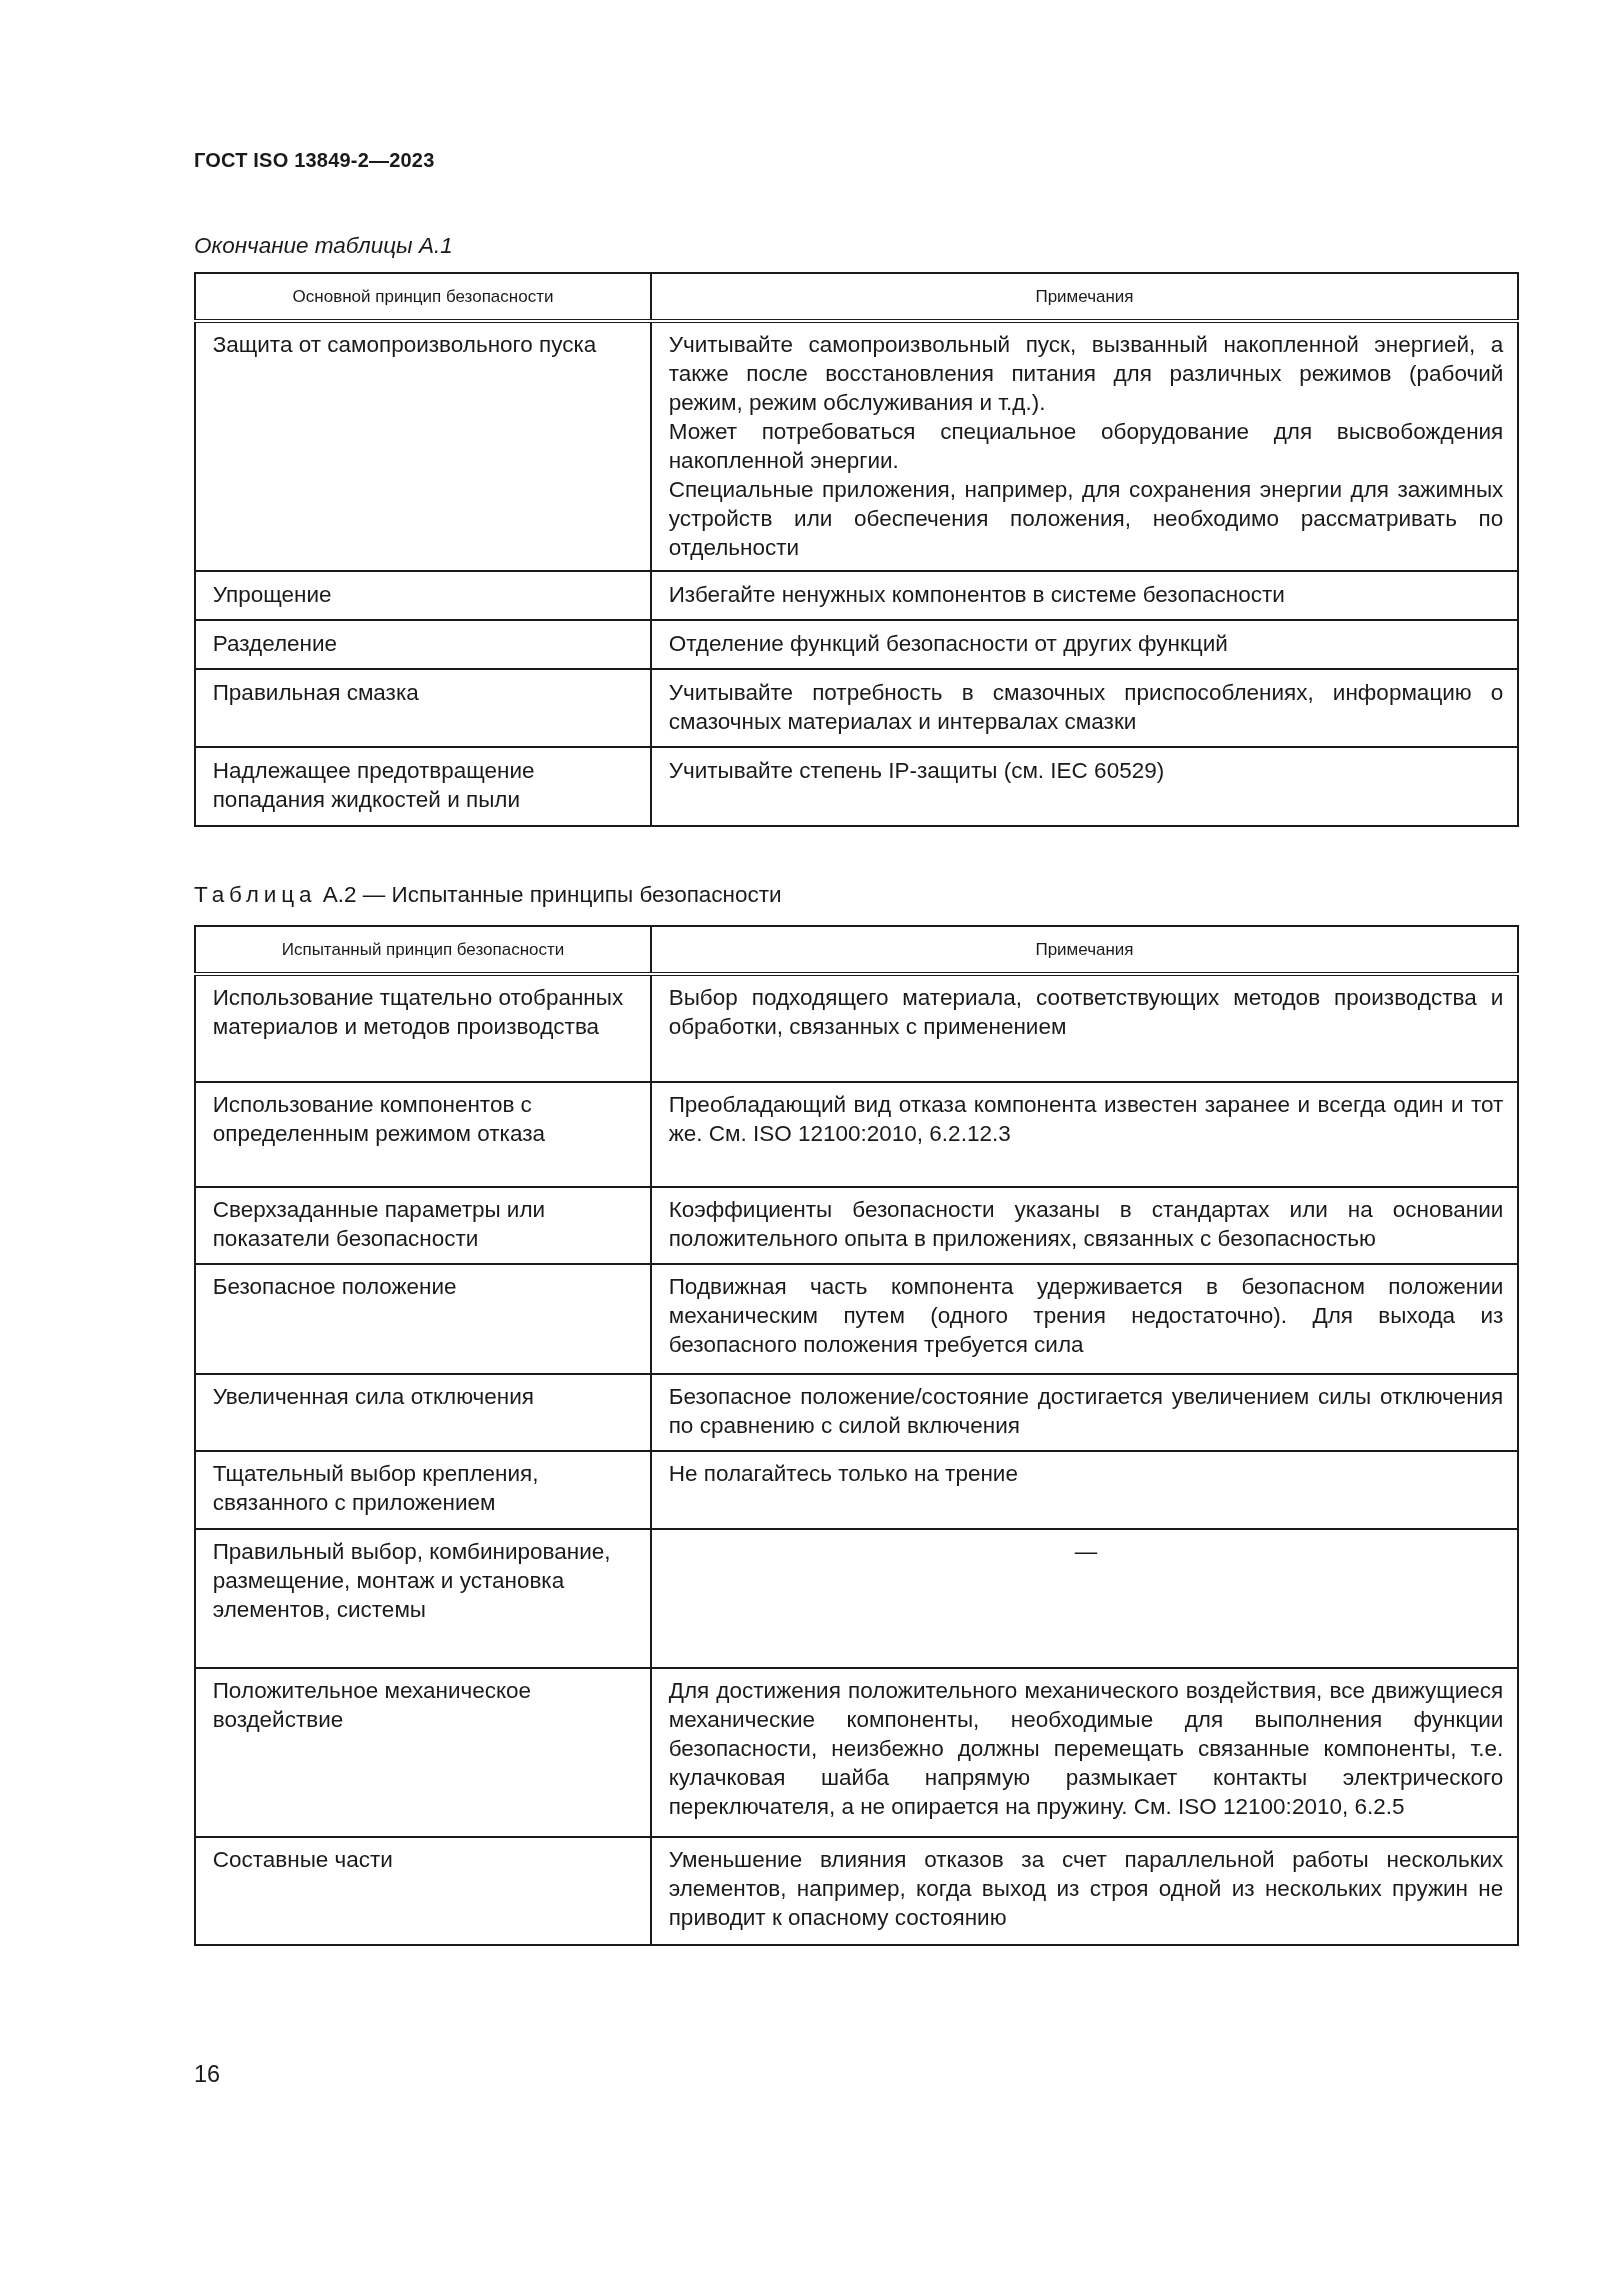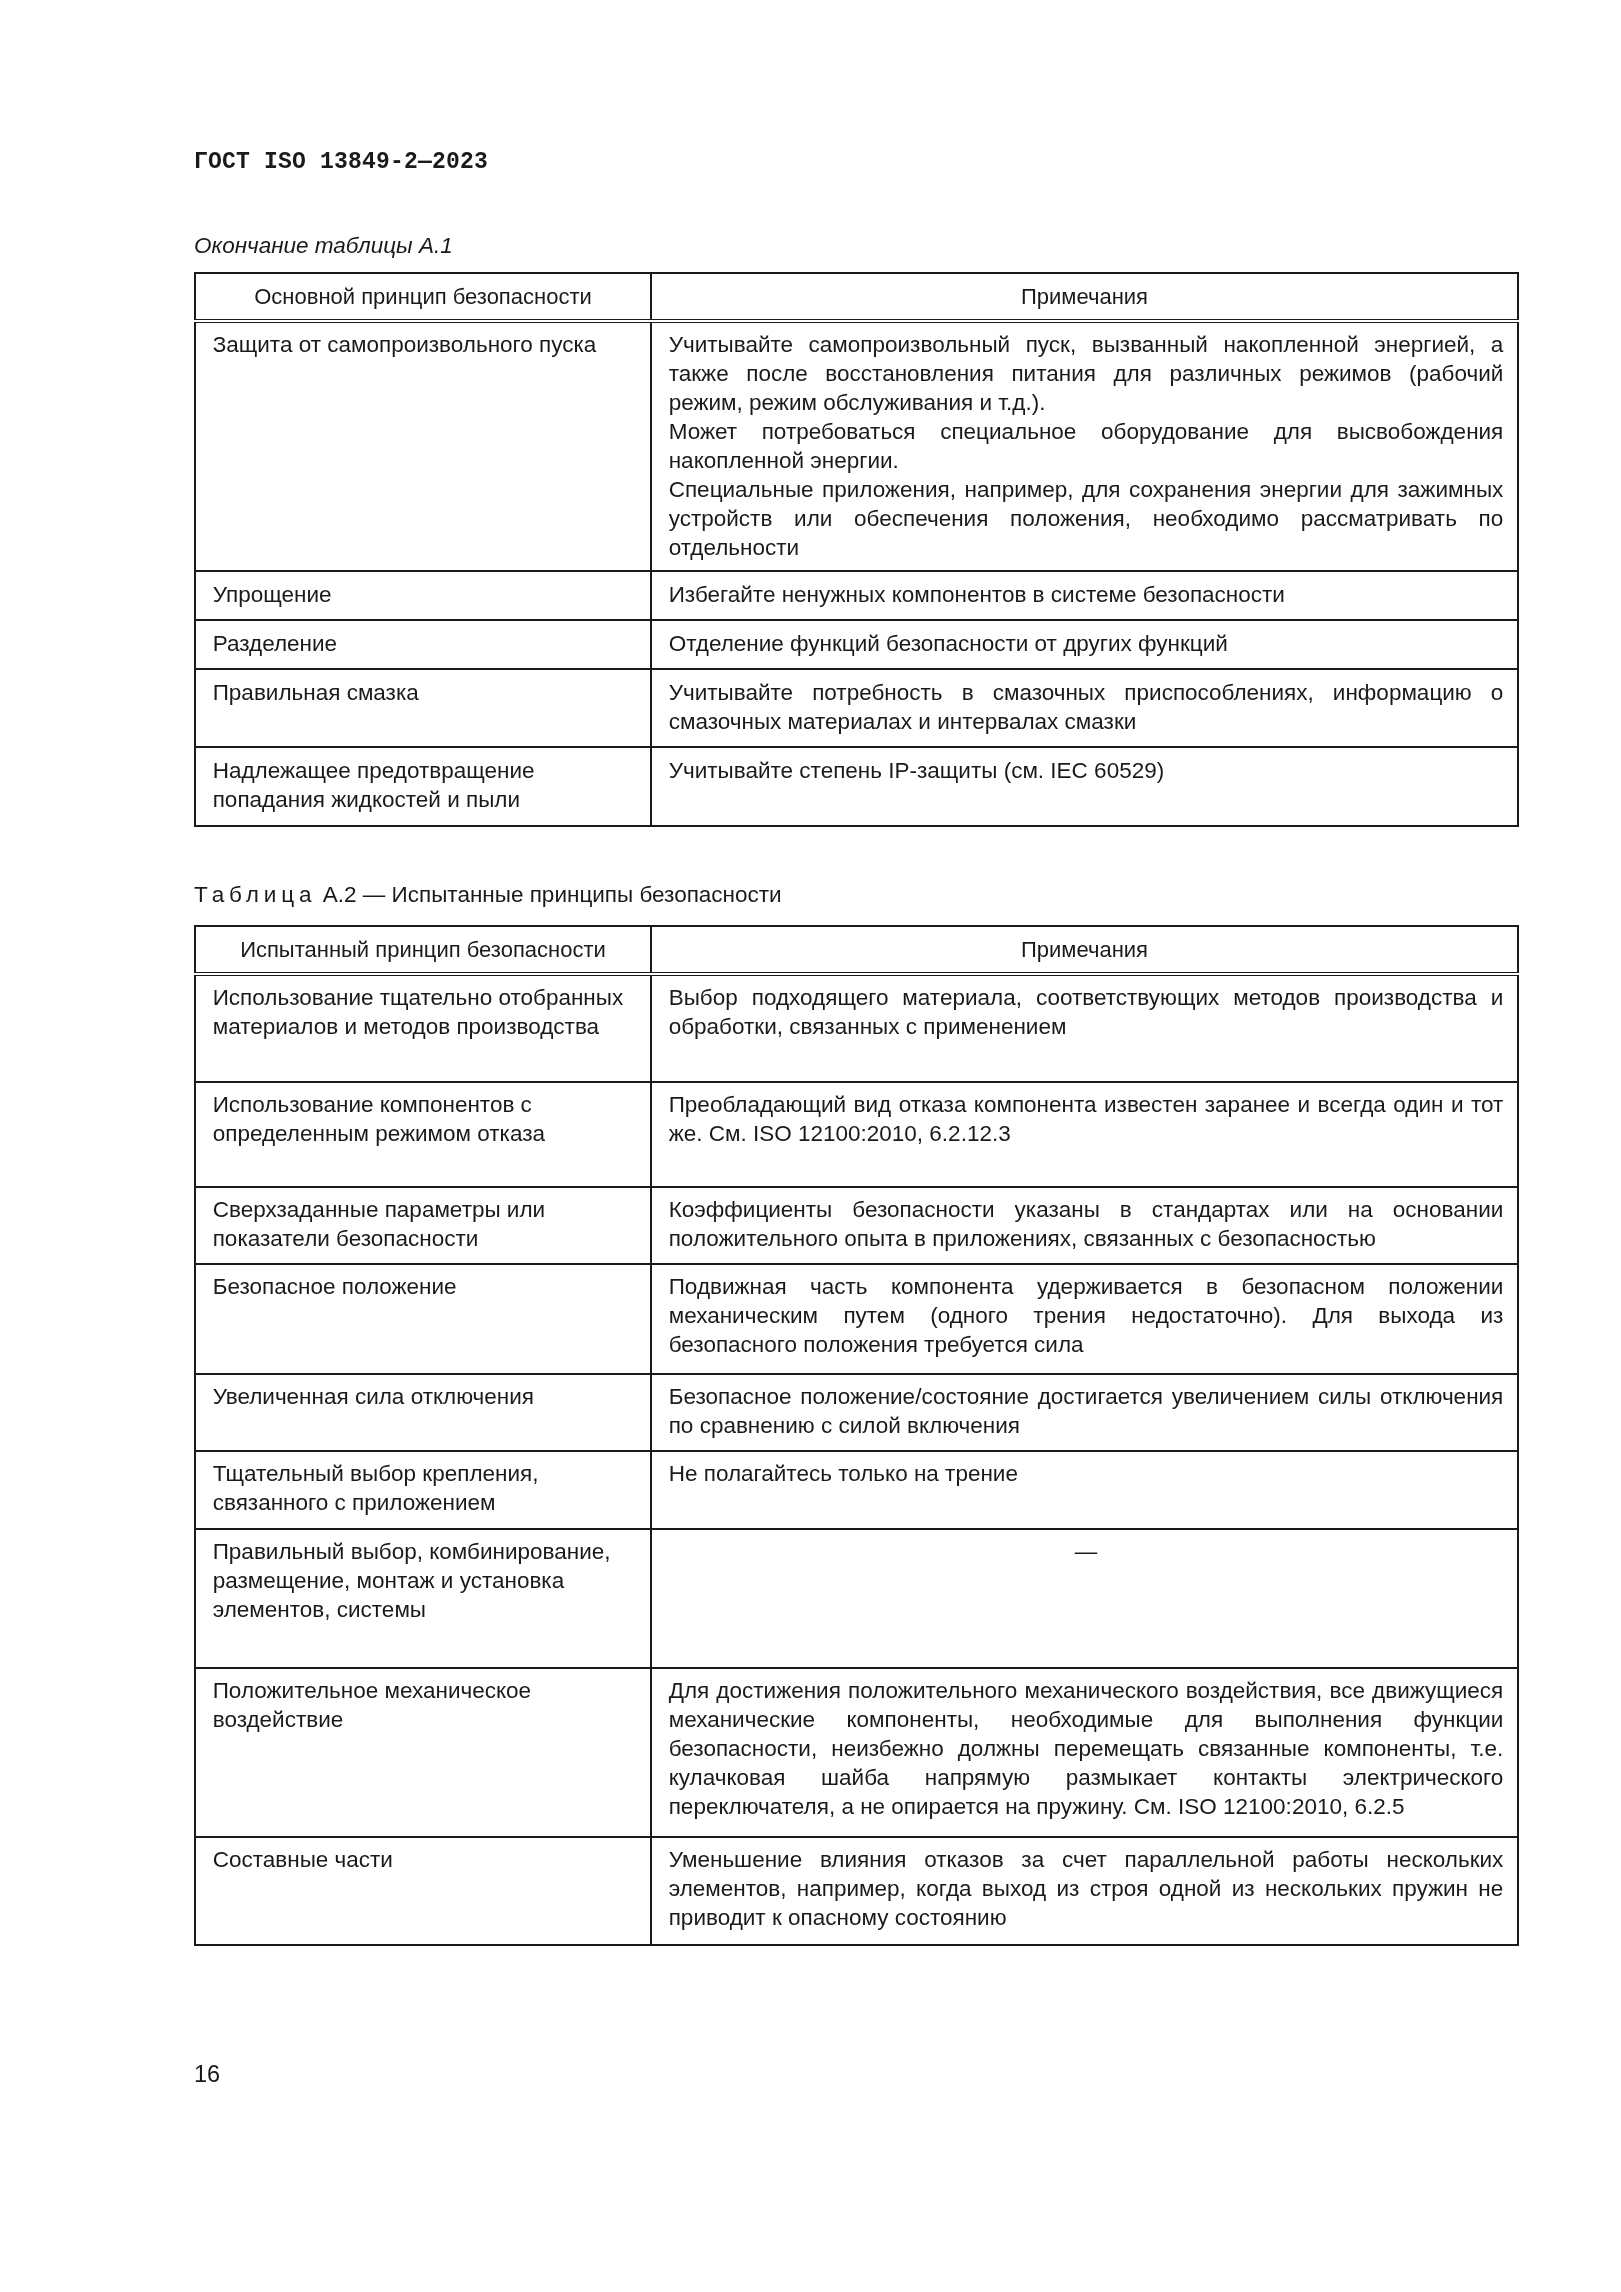--- a/index.html
+++ b/index.html
@@ -1,27 +1,27 @@
 <!DOCTYPE html>
 <html><head>
 <meta charset="utf-8">
 <style>
   html,body{margin:0;padding:0;background:#fff;}
   body{width:1621px;height:2293px;position:relative;font-family:"Liberation Sans",sans-serif;color:#1a1a1a;}
-  .doc-code{position:absolute;left:194px;top:149px;font-weight:bold;font-size:23px;letter-spacing:0.2px;font-family:Liberation Mono, monospace;}
+  .doc-code{position:absolute;left:194px;top:149px;font-weight:bold;font-size:20px;letter-spacing:0.2px;}
   .caption-cont{position:absolute;left:194px;top:225px;font-style:italic;font-size:22.5px;margin-top:8px;}
   .caption-tbl{position:absolute;left:194px;top:882px;font-size:22.5px;}
   .caption-tbl .spaced{letter-spacing:4.9px;}
   table{position:absolute;left:194px;width:1323px;border-collapse:collapse;table-layout:fixed;}
   #t1{top:272px;}
   #t2{top:925px;}
   col.c1{width:456px;}
   col.c2{width:867px;}
   th,td{border:2px solid #1a1a1a;vertical-align:top;font-size:22.5px;line-height:29px;}
-  th{font-weight:normal;font-size:22px;text-align:center;vertical-align:middle;padding:7.8px 9.8px;border-bottom:4.9px double #1a1a1a;}
+  th{font-weight:normal;font-size:17px;text-align:center;vertical-align:middle;padding:7.8px 9.8px;border-bottom:4.9px double #1a1a1a;}
   td{padding:7.8px 15.7px 7.8px 16.7px;border-radius:23px;}
   td.note{text-align:justify;padding-right:13.7px;}
   td.dash{text-align:center;}
   .page-num{position:absolute;left:194px;top:2061px;font-size:23.5px;}
 </style>
 </head>
 <body>
 
 <div class="doc-code">ГОСТ ISO 13849-2—2023</div>
 

